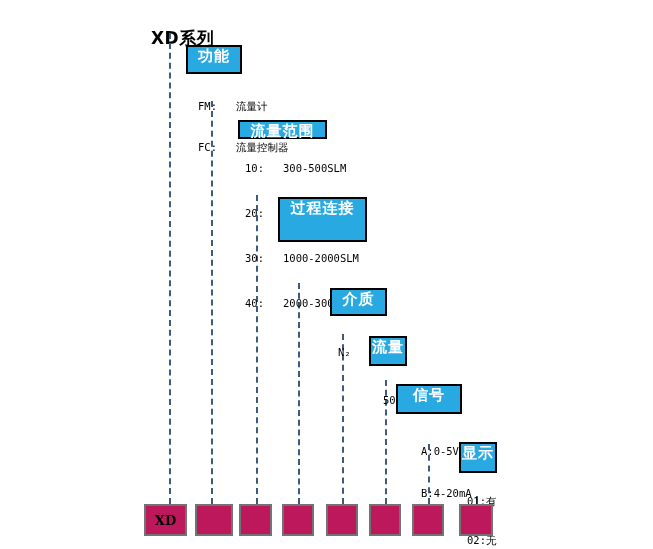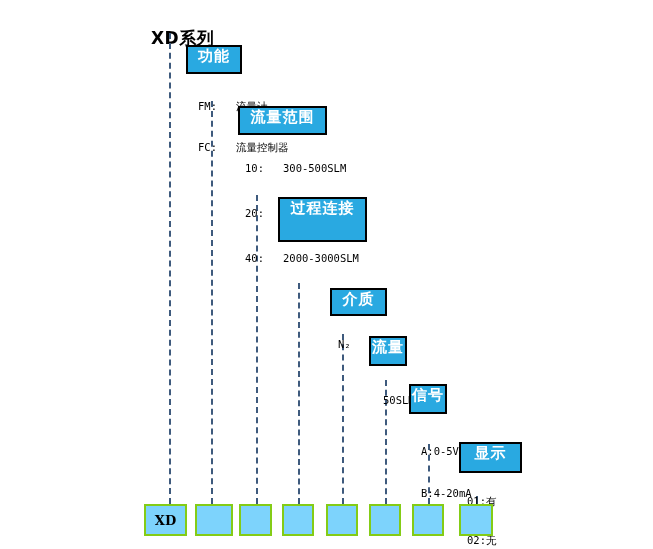--- a/index.html
+++ b/index.html
@@ -31,42 +31,42 @@
   .vl8{left:476px;top:496px;height:8px}
   .hub{
     box-sizing:border-box;position:absolute;z-index:2;
     background:var(--box_fill,#29A9E1);
     border:2px solid var(--box_border,#000000);
     color:var(--box_text,#ffffff);
     font-weight:bold;font-size:15px;letter-spacing:1px;
     display:flex;align-items:flex-start;justify-content:center;
   }
   .hub1{left:186px;top:45px;width:56px;height:29px}
-  .hub2{left:238px;top:106px;width:89px;height:29px}
+  .hub2{left:238px;top:120px;width:89px;height:19px}
   .hub3{left:278px;top:197px;width:89px;height:45px}
   .hub4{left:330px;top:288px;width:57px;height:28px}
   .hub5{left:369px;top:336px;width:38px;height:30px}
-  .hub6{left:409px;top:384px;width:38px;height:30px}
-  .hub7{left:459px;top:442px;width:63px;height:31px}
+  .hub6{left:396px;top:384px;width:66px;height:30px}
+  .hub7{left:459px;top:442px;width:38px;height:31px}
   .opts{
     position:absolute;z-index:1;color:#000;
     font-family:"DejaVu Sans Mono","Liberation Mono",monospace;
     font-size:10.5px;white-space:pre;
   }
   .opts .code{display:inline-block;min-width:38px;}
   .o1{left:198px;top:73px;line-height:13.5px}
   .o2{left:245px;top:131px;line-height:15px}
   .o3{left:289px;top:227px;line-height:14.5px}
-  .o4{left:338px;top:312px;line-height:13px}
+  .o4{left:338px;top:320px;line-height:13px}
   .o5{left:383px;top:368px;line-height:13px}
   .o6{left:421px;top:416px;line-height:14px}
   .o7{left:467px;top:469px;line-height:13px}
   .cbox{
     box-sizing:border-box;position:absolute;top:504px;height:32px;z-index:2;
-    border:2px solid #84cc16;background:#7dd3fc;
+    border:2px solid #737373;background:#be185d;
     display:flex;align-items:center;justify-content:center;
     font-family:"DejaVu Serif","Liberation Serif",serif;
     font-weight:bold;font-size:13px;color:#000;
   }
   .cb1{left:144px;width:43px}
   .cb2{left:195px;width:38px}
   .cb3{left:239px;width:33px}
   .cb4{left:282px;width:32px}
   .cb5{left:326px;width:32px}
   .cb6{left:369px;width:32px}
@@ -96,20 +96,21 @@
     <div><span class="code">FM:</span><span>流量计</span></div>
     <div><span class="code">FC:</span><span>流量控制器</span></div>
   </div>
 
   <div class="hub hub2">
     <span>流量范围</span>
   </div>
   <div class="opts o2">
     <div><span class="code">10:</span><span>300-500SLM</span></div>
     <div><span class="code">20:</span><span>500-1000SLM</span></div>
+    <div><span class="code">30:</span><span>1000-2000SLM</span></div>
     <div><span class="code">40:</span><span>2000-3000SLM</span></div>
   </div>
 
   <div class="hub hub3">
     <span>过程连接</span>
   </div>
 
   <div class="hub hub4">
     <span>介质</span>
   </div>

